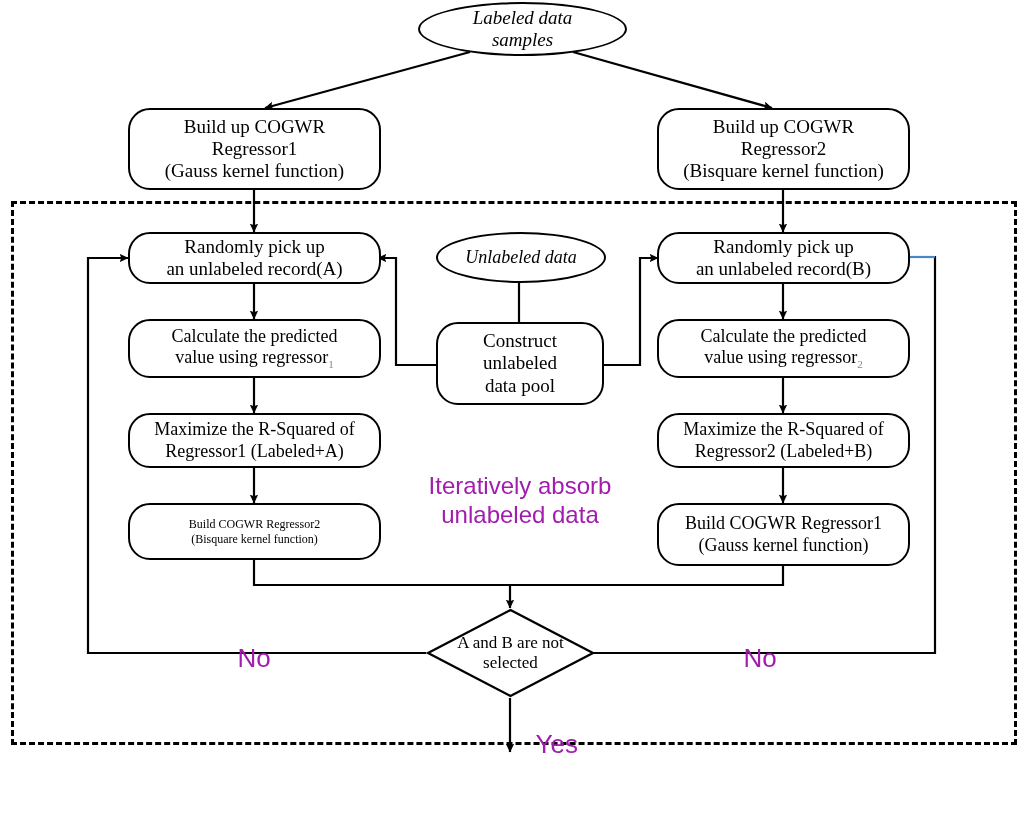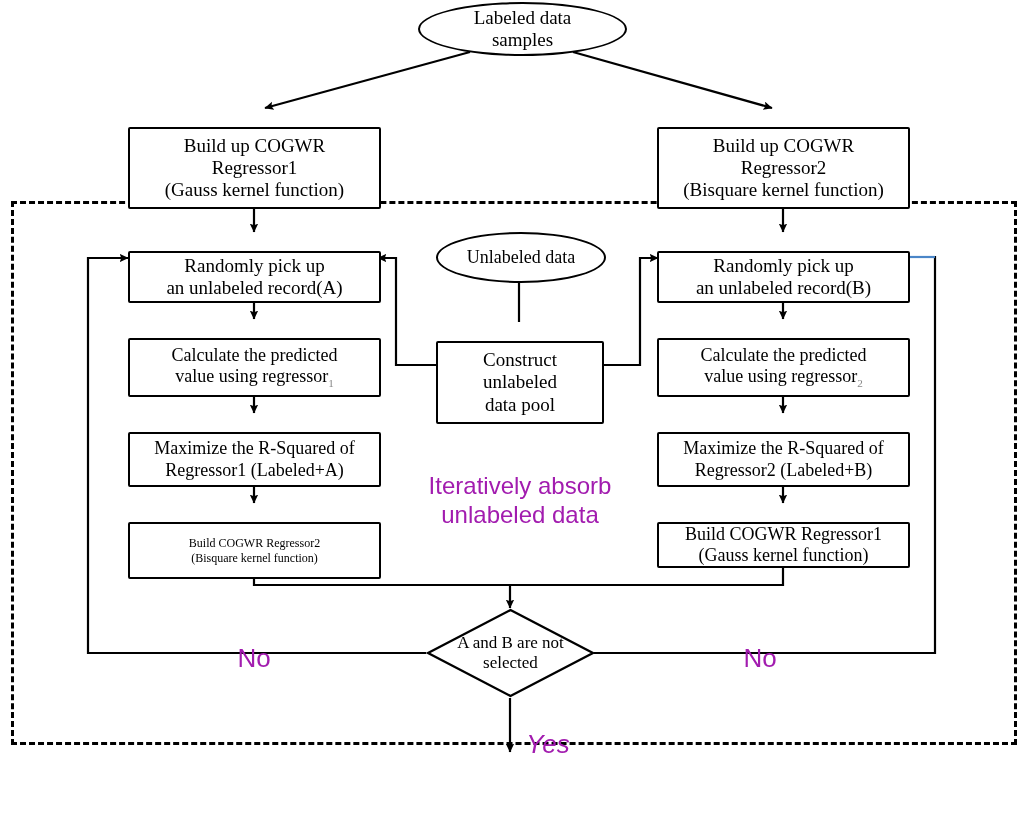--- a/index.html
+++ b/index.html
@@ -16,28 +16,28 @@
     position:absolute;
     box-sizing:border-box;
     display:flex;align-items:center;justify-content:center;
     text-align:center;
     color:#000;
     background:#fff;
     z-index:3;
   }
   .rbox{
     border:2.2px solid #000;
-    border-radius:2px;
+    border-radius:22px;
     line-height:1.17;
-    margin-top:19px;
   }
   .ellipse{
     border:2.2px solid #000;
     border-radius:50%;
     line-height:1.17;
+    font-style:italic;
   }
   .node .txt{display:block;padding:0 6px;}
 
   
   .diamond{
     position:absolute;
     z-index:3;
   }
   .diamond .dshape{
     position:absolute;left:0;top:0;width:100%;height:100%;
@@ -148,21 +148,21 @@
   </div>
 
   <div class="node rbox" style="left:657px;top:413px;width:253px;height:55px;font-size:18px;">
     <span class="txt">Maximize the R-Squared of<br>Regressor2 (Labeled+B)</span>
   </div>
 
   <div class="node rbox" style="left:128px;top:503px;width:253px;height:57px;font-size:12px;">
     <span class="txt">Build COGWR Regressor2<br>(Bisquare kernel function)</span>
   </div>
 
-  <div class="node rbox" style="left:657px;top:503px;width:253px;height:46px;font-size:18px;">
+  <div class="node rbox" style="left:657px;top:503px;width:253px;height:63px;font-size:18px;">
     <span class="txt">Build COGWR Regressor1<br>(Gauss kernel function)</span>
   </div>
 
   <div class="node ellipse" style="left:436px;top:232px;width:170px;height:51px;font-size:18px;">
     <span class="txt">Unlabeled  data</span>
   </div>
 
   <div class="node rbox" style="left:436px;top:322px;width:168px;height:83px;font-size:19px;">
     <span class="txt">Construct<br>unlabeled<br>data pool</span>
   </div>
@@ -182,17 +182,17 @@
   </div>
 
   <div class="freelabel" style="left:212px;top:612px;width:84px;font-size:26px;">
     <span>No</span>
   </div>
 
   <div class="freelabel" style="left:718px;top:612px;width:84px;font-size:26px;">
     <span>No</span>
   </div>
 
-  <div class="freelabel" style="left:518px;top:698px;width:60px;font-size:26px;text-align:center;font-style:italic;">
+  <div class="freelabel" style="left:518px;top:698px;width:60px;font-size:26px;text-align:right;">
     <span>Yes</span>
   </div>
 
 </div>
 
 </body></html>

